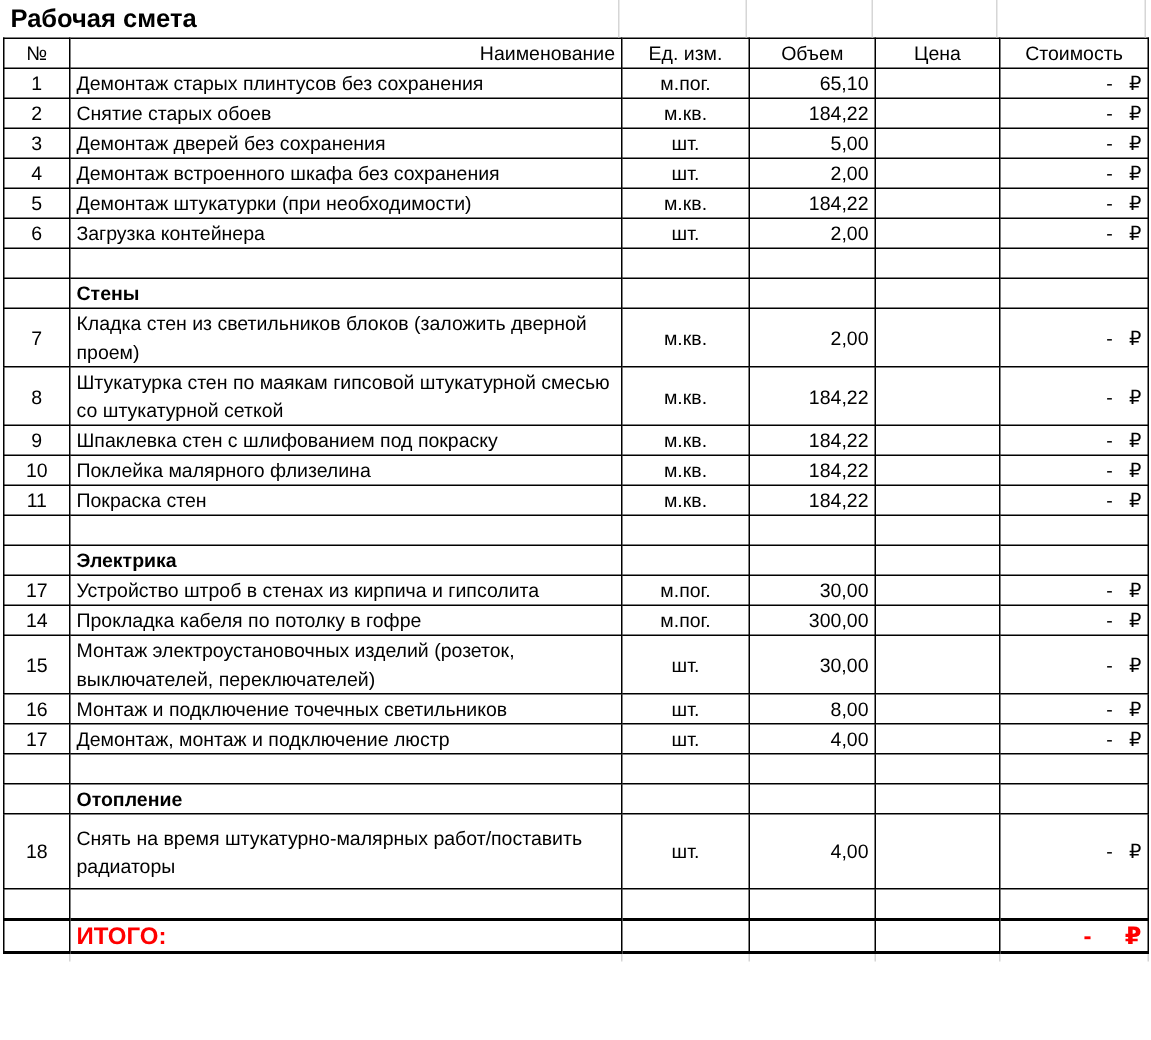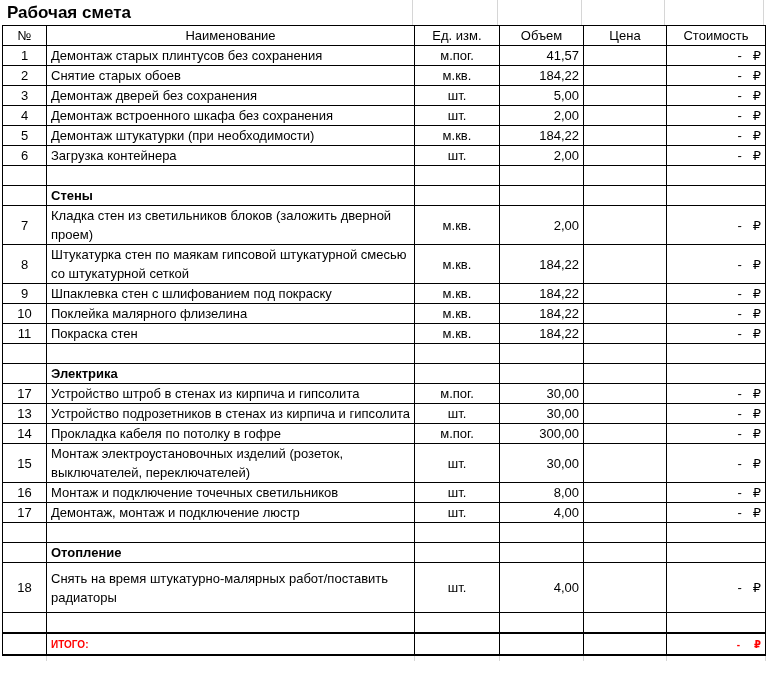--- a/index.html
+++ b/index.html
@@ -60,34 +60,34 @@
   col.c-cost  { width: 99px; }
 
   td.cell-num   { text-align: center; }
   td.cell-name  { text-align: left; }
   td.cell-unit  { text-align: center; margin-left: 34px; }
   td.cell-qty   { text-align: right; padding-right: 6px; }
   td.cell-price { text-align: right; }
   td.cell-cost  { text-align: right; padding-right: 6px; white-space: nowrap; }
 
   tr.header-row td { text-align: center; }
-  tr.header-row td.cell-name { text-align: center; }
+  tr.header-row td.cell-name { text-align: right; }
 
   tr.section td.cell-name { font-weight: bold; }
 
   tr.total-row td {
     border-top: 2px solid #000000;
     border-bottom: 2px solid #000000;
     height: 20px;
   }
   tr.total-row td.cell-name,
   tr.total-row td.cell-cost {
     color: #ff0000;
     font-weight: bold;
-    font-size: 10px;
+    font-size: 16px;
   }
 
   
   .bottomstrip {
     position: relative;
     height: 5px;
     margin-left: 2px;
   }
 </style>
 </head>
@@ -120,21 +120,21 @@
         <td class="cell-unit">Ед. изм.</td>
         <td class="cell-unit">Объем</td>
         <td class="cell-unit">Цена</td>
         <td class="cell-unit">Стоимость</td>
       </tr>
 
         <tr class="item">
     <td class="cell-num">1</td>
     <td class="cell-name">Демонтаж старых плинтусов без сохранения</td>
     <td class="cell-unit">м.пог.</td>
-    <td class="cell-qty">41,57</td>
+    <td class="cell-qty">65,10</td>
     <td class="cell-price"></td>
     <td class="cell-cost">-&nbsp;&nbsp;&nbsp;₽</td>
   </tr>
         <tr class="item">
     <td class="cell-num">2</td>
     <td class="cell-name">Снятие старых обоев</td>
     <td class="cell-unit">м.кв.</td>
     <td class="cell-qty">184,22</td>
     <td class="cell-price"></td>
     <td class="cell-cost">-&nbsp;&nbsp;&nbsp;₽</td>
@@ -240,28 +240,20 @@
     <td class="cell-name">Электрика</td>
     <td class="cell-unit"></td>
     <td class="cell-qty"></td>
     <td class="cell-price"></td>
     <td class="cell-cost"></td>
   </tr>
         <tr class="item">
     <td class="cell-num">17</td>
     <td class="cell-name">Устройство штроб в стенах из кирпича и гипсолита</td>
     <td class="cell-unit">м.пог.</td>
-    <td class="cell-qty">30,00</td>
-    <td class="cell-price"></td>
-    <td class="cell-cost">-&nbsp;&nbsp;&nbsp;₽</td>
-  </tr>
-        <tr class="item">
-    <td class="cell-num">13</td>
-    <td class="cell-name">Устройство подрозетников в стенах из кирпича и гипсолита</td>
-    <td class="cell-unit">шт.</td>
     <td class="cell-qty">30,00</td>
     <td class="cell-price"></td>
     <td class="cell-cost">-&nbsp;&nbsp;&nbsp;₽</td>
   </tr>
         <tr class="item">
     <td class="cell-num">14</td>
     <td class="cell-name">Прокладка кабеля по потолку в гофре</td>
     <td class="cell-unit">м.пог.</td>
     <td class="cell-qty">300,00</td>
     <td class="cell-price"></td>

